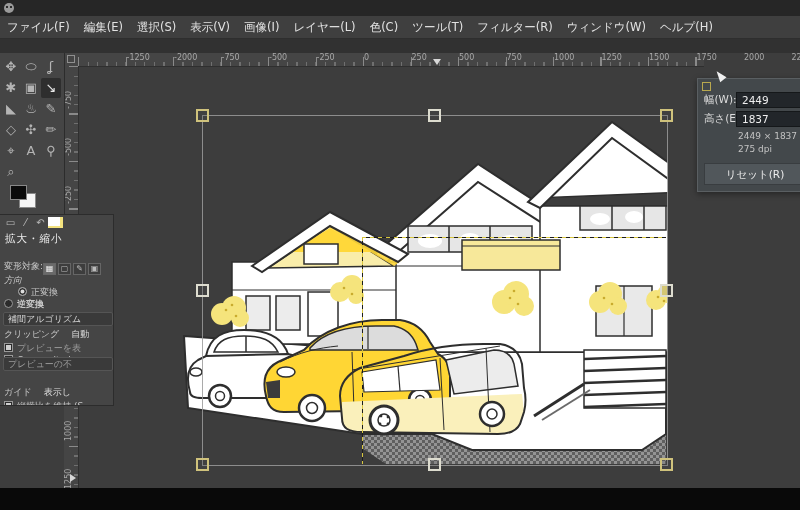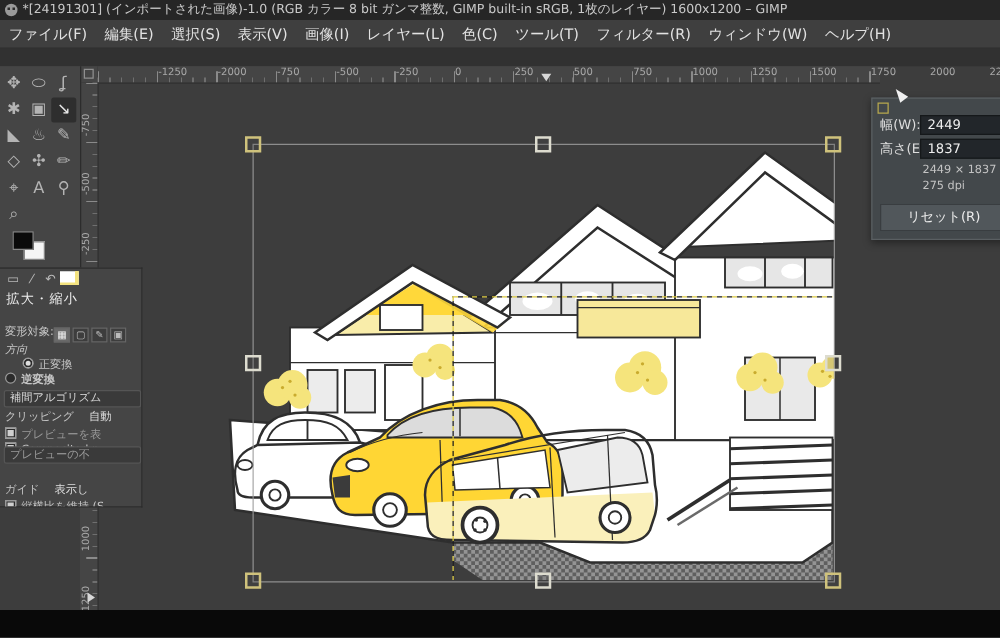--- a/index.html
+++ b/index.html
@@ -99,21 +99,21 @@
       border:1px solid #393d40;color:#ececec;font-size:10.5px;line-height:20px;text-align:center;}
   
   #cursor{left:716px;top:70px;width:0;height:0;border:solid transparent;border-width:0 4px 11px 4px;
       border-bottom-color:#f0f0f0;transform:rotate(-38deg);z-index:7;}
   #bottom-band{left:0;top:488px;width:800px;height:22px;background:#090909;}
   svg .ol{stroke:#2e2e2e;fill:none;}
 </style>
 </head>
 <body>
 
-<div class="abs" id="titlebar"><span class="wilber"></span><span>*[24191301] (インポートされた画像)-1.0 (RGB カラー 8 bit ガンマ整数, GIMP built-in sRGB, 1枚のレイヤー) 1600x1200 – GIMP</span></div>
+<div class="abs" id="titlebar"><span class="wilber"></span></div>
 <div class="abs" id="menubar"><span>ファイル(F)</span><span>編集(E)</span><span>選択(S)</span><span>表示(V)</span><span>画像(I)</span><span>レイヤー(L)</span><span>色(C)</span><span>ツール(T)</span><span>フィルター(R)</span><span>ウィンドウ(W)</span><span>ヘルプ(H)</span></div>
 <div class="abs" id="gapband"></div>
 
 <div class="abs" id="ruler-corner"></div>
 <div class="abs ruler" id="hruler">
     <span class="rl" style="left: 48.5px;">-1250</span>
     <span class="rl" style="left: 96px;">-2000</span>
     <span class="rl" style="left: 143.5px;">-750</span>
     <span class="rl" style="left: 191px;">-500</span>
     <span class="rl" style="left: 238.5px;">-250</span>

